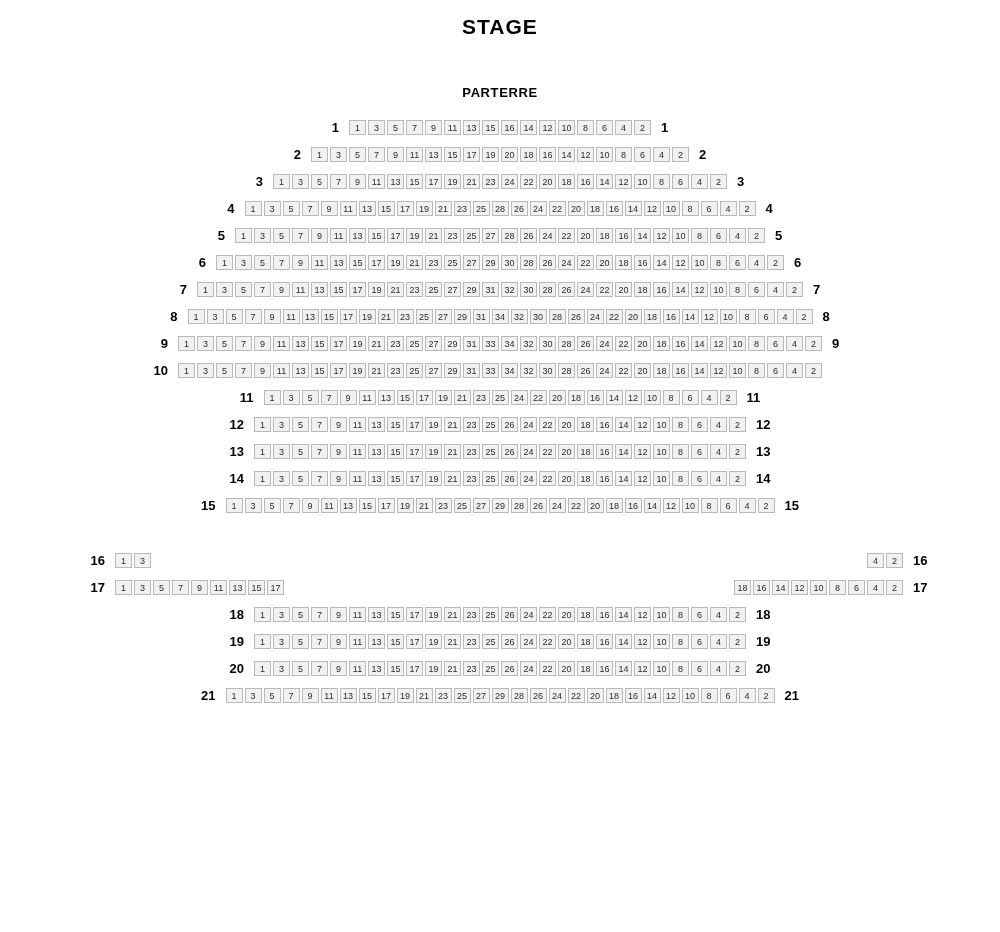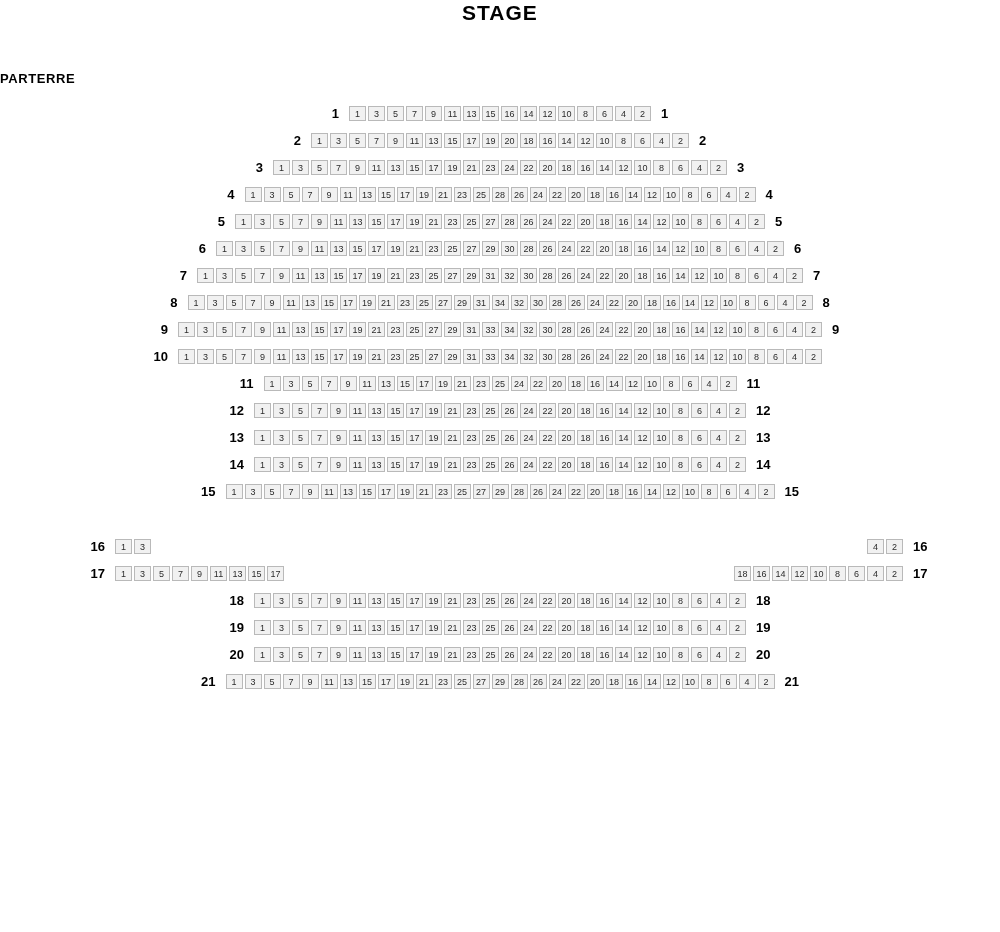--- a/index.html
+++ b/index.html
@@ -14,24 +14,25 @@
     color: #000000;
     position: relative;
     overflow: hidden;
   }
   #stage-title {
     text-align: center;
     font-size: 21px;
     font-weight: bold;
     letter-spacing: 1px;
     margin-top: 0px;
-    padding-top: 0px;
+    padding-top: 14px;
     line-height: 26px;
   }
   #section-title {
+    text-align: center;
     font-size: 13px;
     font-weight: bold;
     letter-spacing: 0.6px;
     margin-top: 45px;
   }
   #rows {
     margin-top: 14px;
   }
   .seat-row {
     display: flex;

